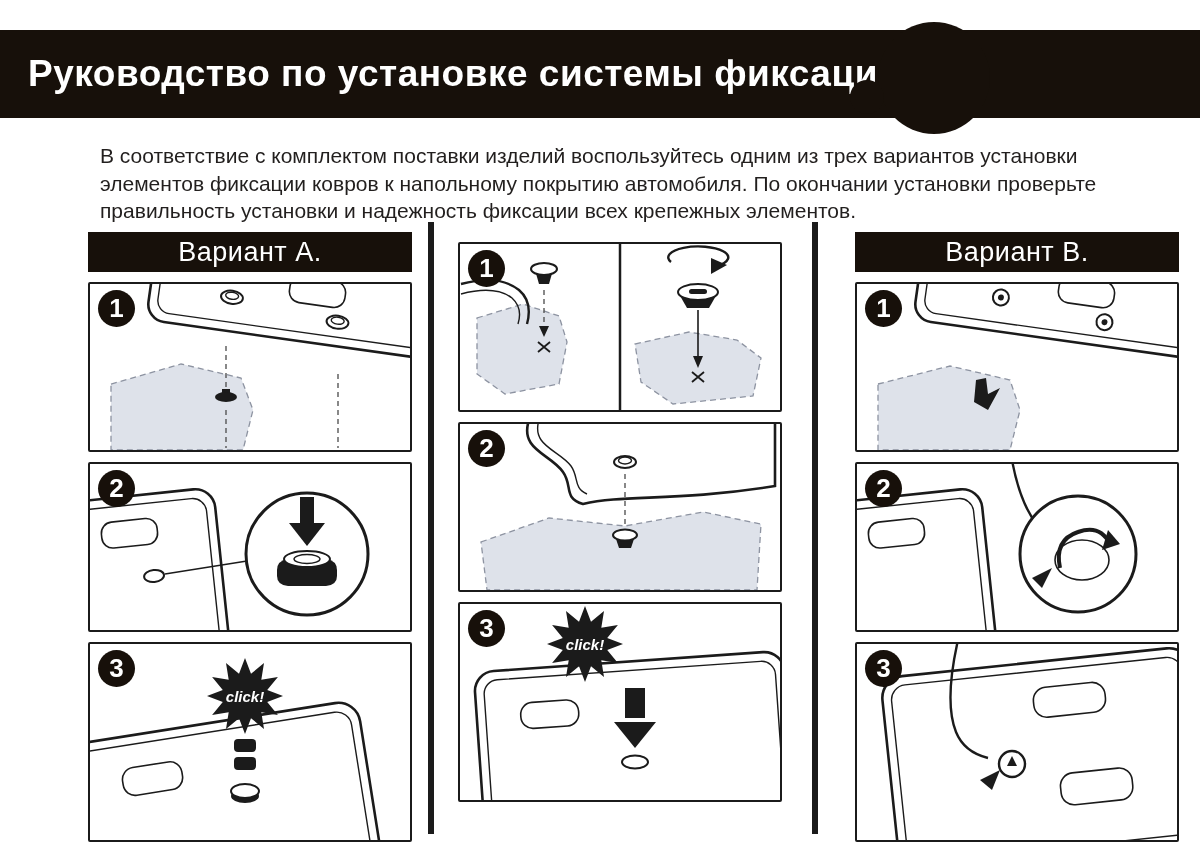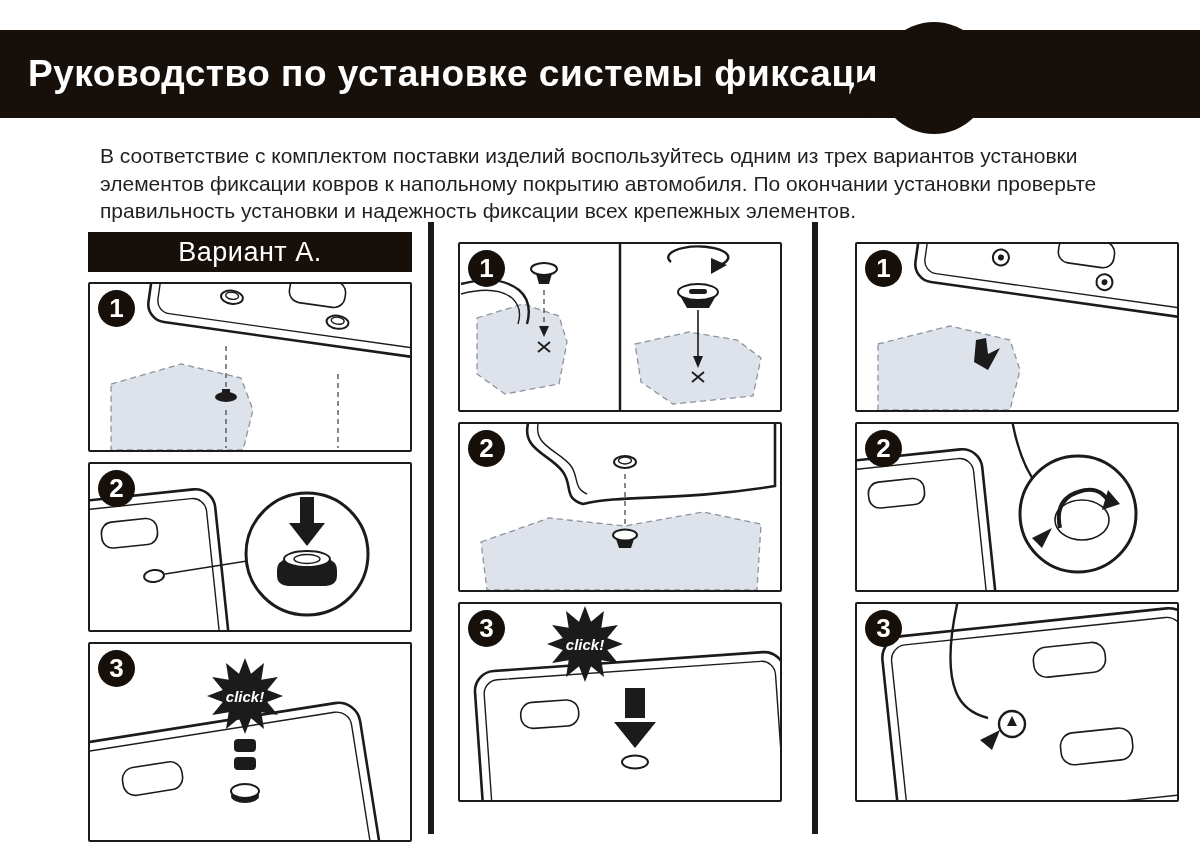--- a/index.html
+++ b/index.html
@@ -211,20 +211,23 @@
         <ellipse class="ow2" cx="170" cy="158" rx="13" ry="6.5"></ellipse>
         <g transform="translate(120,40)">
           <polygon class="k" points="38,0 22.2,6 32.9,19 16.3,16.3 19,32.9 6,22.2 0,38 -6,22.2 -19,32.9 -16.3,16.3 -32.9,19 -22.2,6 -38,0 -22.2,-6 -32.9,-19 -16.3,-16.3 -19,-32.9 -6,-22.2 0,-38 6,-22.2 19,-32.9 16.3,-16.3 32.9,-19 22.2,-6"></polygon>
           <text class="burst-text" x="0" y="6">click!</text>
         </g>
       </svg>
     </div>
   </section>
 
   <section class="column col-c">
+    <div class="variant-header">
+      <span>Вариант В.</span>
+    </div>
 
     <div class="panel panel-1">
       <div class="badge">1</div>
       <svg class="ill" viewBox="0 0 310 166">
         <path class="floor" d="M16,100 L88,82 L148,96 L158,126 L148,166 L16,166 Z"></path>
         <path class="k" d="M114,96 L124,94 L126,110 L138,104 L126,126 L112,118 Z"></path>
         <g transform="rotate(8 200 10)">
           <rect class="o2" x="56" y="-96" width="306" height="152" rx="18"></rect>
           <rect class="o1" x="65" y="-87" width="288" height="134" rx="13"></rect>
           <circle class="ow2" cx="140" cy="22" r="8"></circle>

